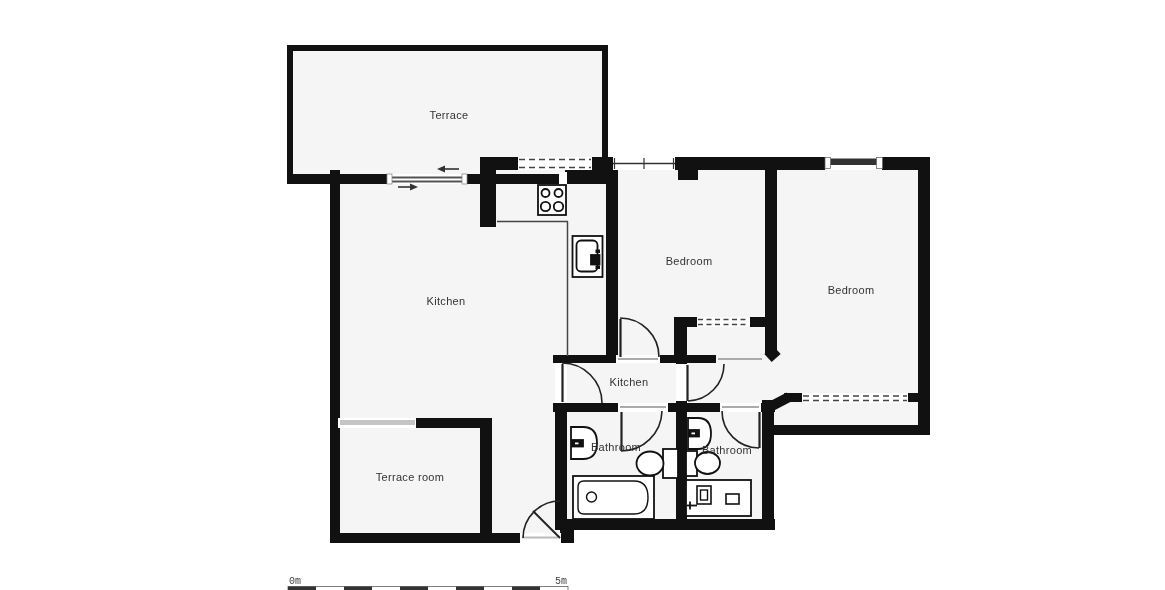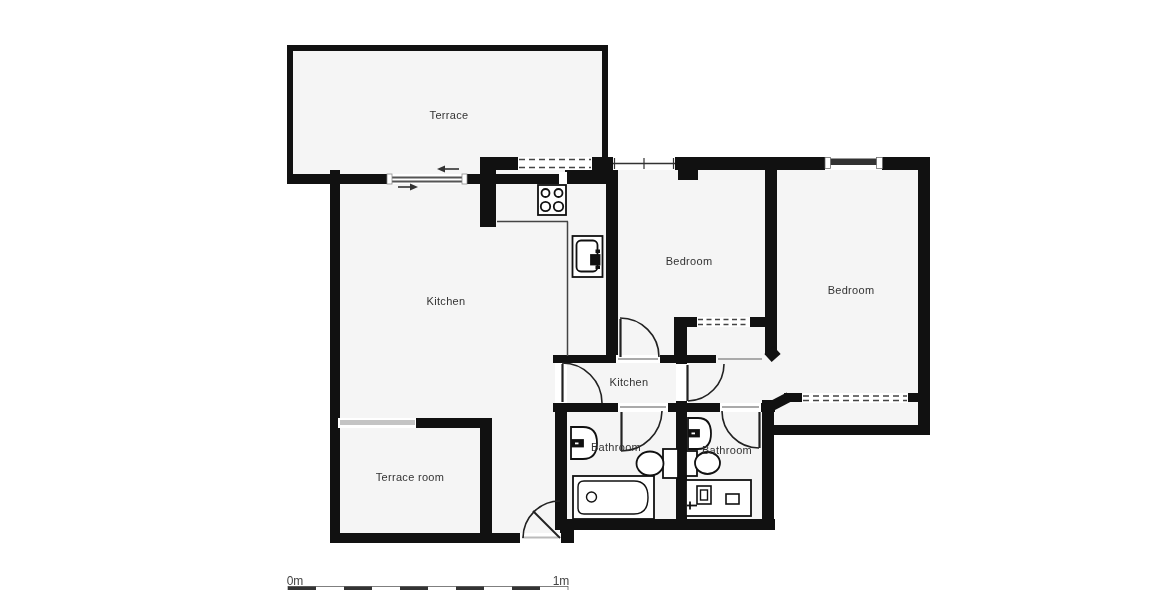--- a/index.html
+++ b/index.html
@@ -1,21 +1,21 @@
 <!DOCTYPE html>
 <html><head>
 <meta charset="utf-8">
 <style>
   html,body{margin:0;padding:0;background:#fff;}
   #stage{position:relative;width:1165px;height:590px;background:#ffffff;overflow:hidden;
          font-family:"Liberation Sans", sans-serif;}
   #plan-svg{position:absolute;left:0;top:0;}
   .room-label{position:absolute;transform:translate(-50%,-50%);font-size:11px;color:#333;
               letter-spacing:.3px;white-space:nowrap;}
-  .scale-label{position:absolute;transform:translate(-50%,-50%);font-size:12px;color:#444;}
+  .scale-label{position:absolute;transform:translate(-50%,-50%);font-size:10px;color:#444;font-family:Liberation Mono, monospace;}
 </style>
 </head>
 <body>
 
 <div id="stage">
 
 <svg id="plan-svg" width="1165" height="590" viewBox="0 0 1165 590">
 
   <g fill="#f5f5f5">
     <rect x="290" y="48" width="315" height="130"></rect>
@@ -221,15 +221,15 @@
   <div class="room-label" style="left:449px;top:115px">Terrace</div>
   <div class="room-label" style="left:446px;top:301px">Kitchen</div>
   <div class="room-label" style="left:689px;top:261px">Bedroom</div>
   <div class="room-label" style="left:851px;top:290px">Bedroom</div>
   <div class="room-label" style="left:629px;top:382px">Kitchen</div>
   <div class="room-label" style="left:616px;top:447px">Bathroom</div>
   <div class="room-label" style="left:727px;top:450px">Bathroom</div>
   <div class="room-label" style="left:410px;top:477px">Terrace room</div>
 
   <div class="scale-label" style="left:295px;top:581px">0m</div>
-  <div class="scale-label" style="left:561px;top:581px">1m</div>
+  <div class="scale-label" style="left:561px;top:581px">5m</div>
 
 </div>
 
 </body></html>

